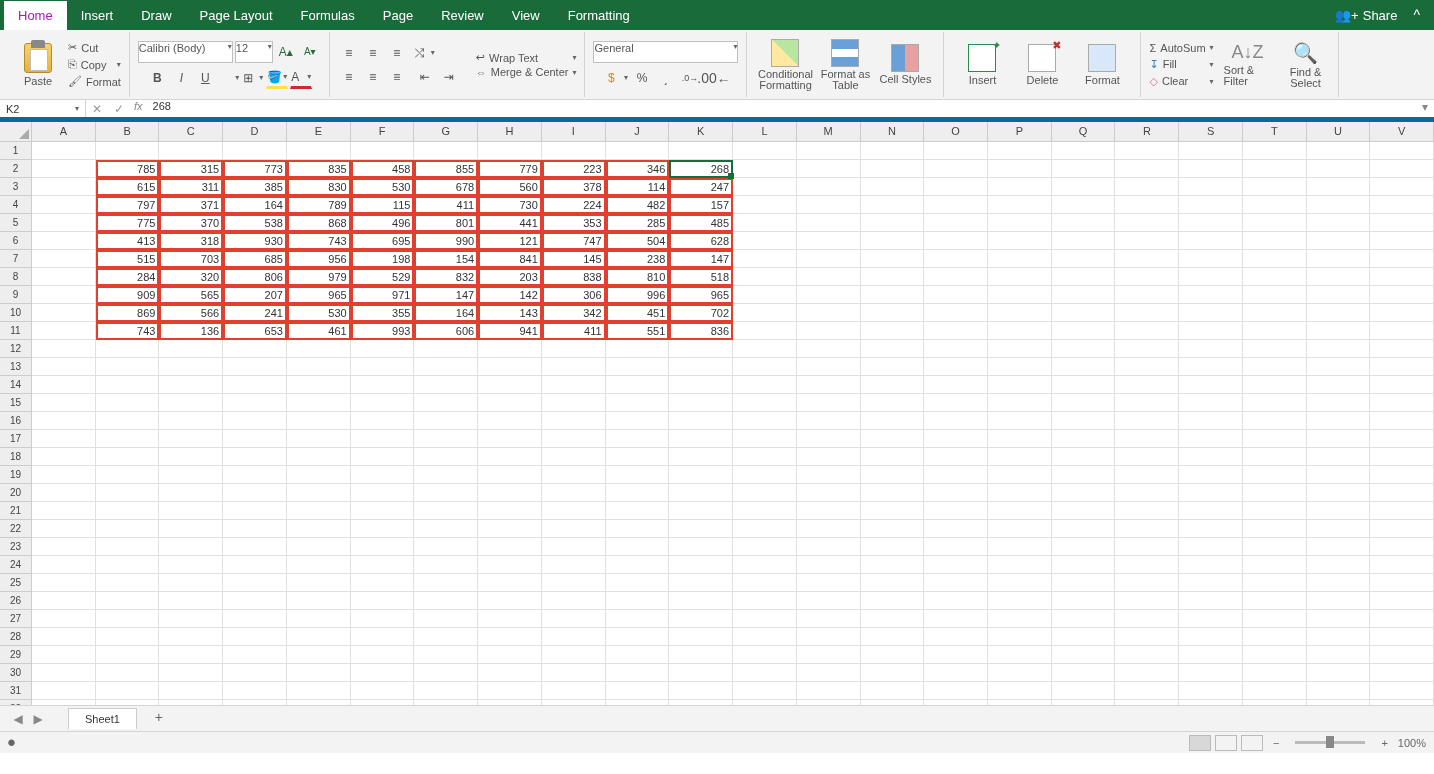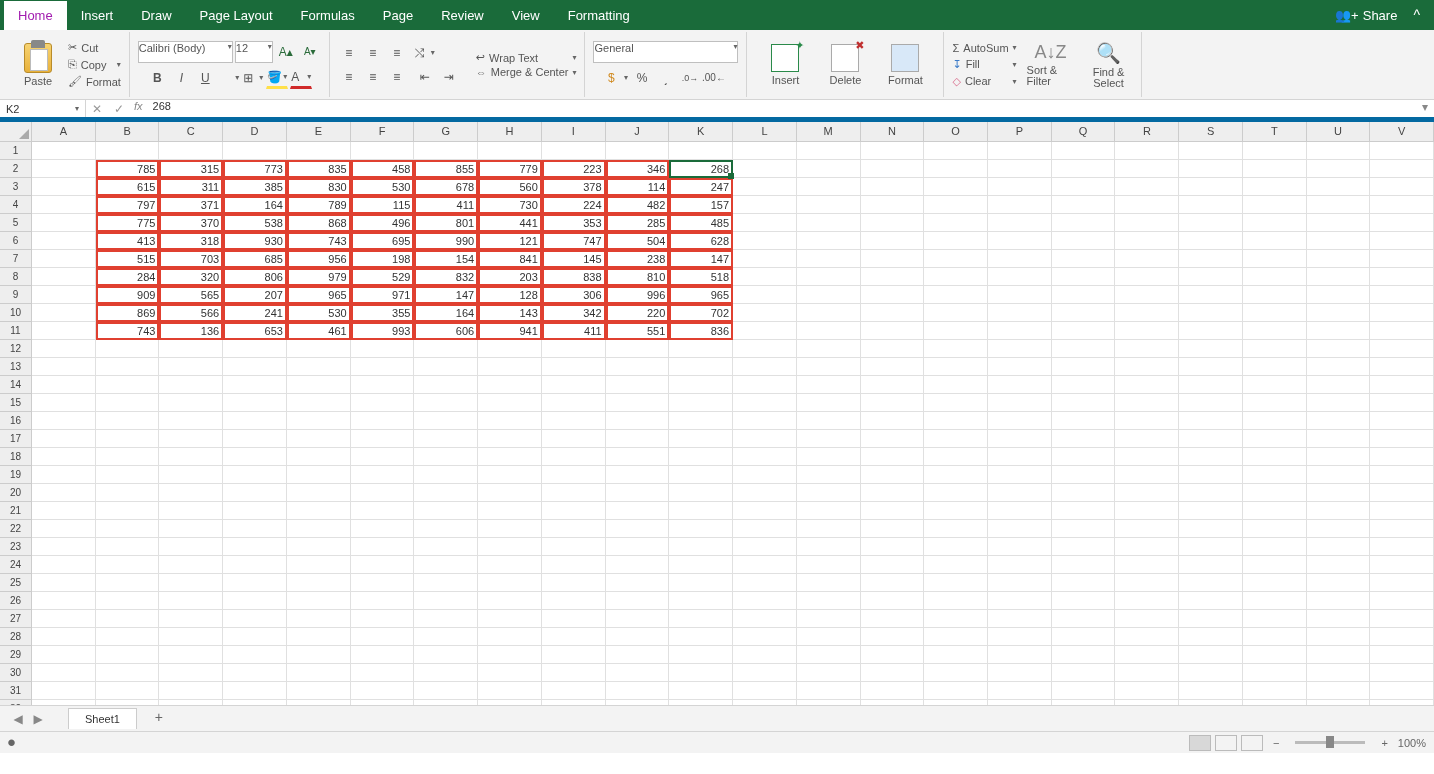--- a/index.html
+++ b/index.html
@@ -167,21 +167,35 @@
   <div class="group num-group" style="flex-direction:column;justify-content:center;gap:4px">
     <div class="dd">
         <span>General</span>
         <span class="ddarrow">▾</span>
       </div>
     <div class="font-row">
       <div class="btnicon" style="color:#d08a20">$<span class="ddarrow">▾</span></div>
       <div class="btnicon">%</div>
       <div class="btnicon" style="font-weight:bold">͵</div>
       <div class="btnicon" style="font-size:9px">.0→</div>
-      <div class="btnicon" style="font-size:10px">.00←</div>
+      <div class="btnicon" style="font-size:14px">.00←</div>
+    </div>
+  </div>
+  <div class="group">
+    <div class="big-col">
+      <div class="big-icon cf-icon"></div>
+      <span style="text-align:center;line-height:11px">Conditional Formatting</span>
+    </div>
+    <div class="big-col">
+      <div class="big-icon" style="background:linear-gradient(#6aa0d8 33%,#fff 33% 66%,#6aa0d8 66%)"></div>
+      <span style="text-align:center;line-height:11px">Format as Table</span>
+    </div>
+    <div class="big-col">
+      <div class="big-icon" style="background:linear-gradient(90deg,#6aa0d8 50%,#e8a0a0 50%)"></div>
+      <span style="text-align:center;line-height:11px">Cell Styles</span>
     </div>
   </div>
   <div class="group">
     <div class="big-col">
       <div class="big-icon" style="border-color:#2a8a4a">
           <span style="color:#2a8a4a;position:absolute;top:-6px;right:-6px">✦</span>
         </div>
       <span>Insert</span>
     </div>
     <div class="big-col">
@@ -490,21 +504,21 @@
         <div class="cell"></div>
       </div>
       <div class="cell-row">
         <div class="cell"></div>
         <div class="cell red">909</div>
         <div class="cell red">565</div>
         <div class="cell red">207</div>
         <div class="cell red">965</div>
         <div class="cell red">971</div>
         <div class="cell red">147</div>
-        <div class="cell red">128</div>
+        <div class="cell red">142</div>
         <div class="cell red">306</div>
         <div class="cell red">996</div>
         <div class="cell red">965</div>
         <div class="cell"></div>
         <div class="cell"></div>
         <div class="cell"></div>
         <div class="cell"></div>
         <div class="cell"></div>
         <div class="cell"></div>
         <div class="cell"></div>
@@ -516,21 +530,21 @@
       <div class="cell-row">
         <div class="cell"></div>
         <div class="cell red">869</div>
         <div class="cell red">566</div>
         <div class="cell red">241</div>
         <div class="cell red">530</div>
         <div class="cell red">355</div>
         <div class="cell red">164</div>
         <div class="cell red">143</div>
         <div class="cell red">342</div>
-        <div class="cell red">220</div>
+        <div class="cell red">451</div>
         <div class="cell red">702</div>
         <div class="cell"></div>
         <div class="cell"></div>
         <div class="cell"></div>
         <div class="cell"></div>
         <div class="cell"></div>
         <div class="cell"></div>
         <div class="cell"></div>
         <div class="cell"></div>
         <div class="cell"></div>

